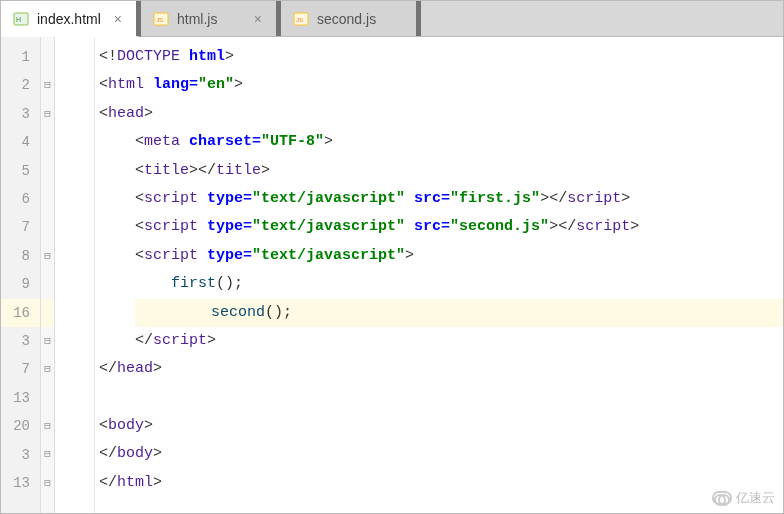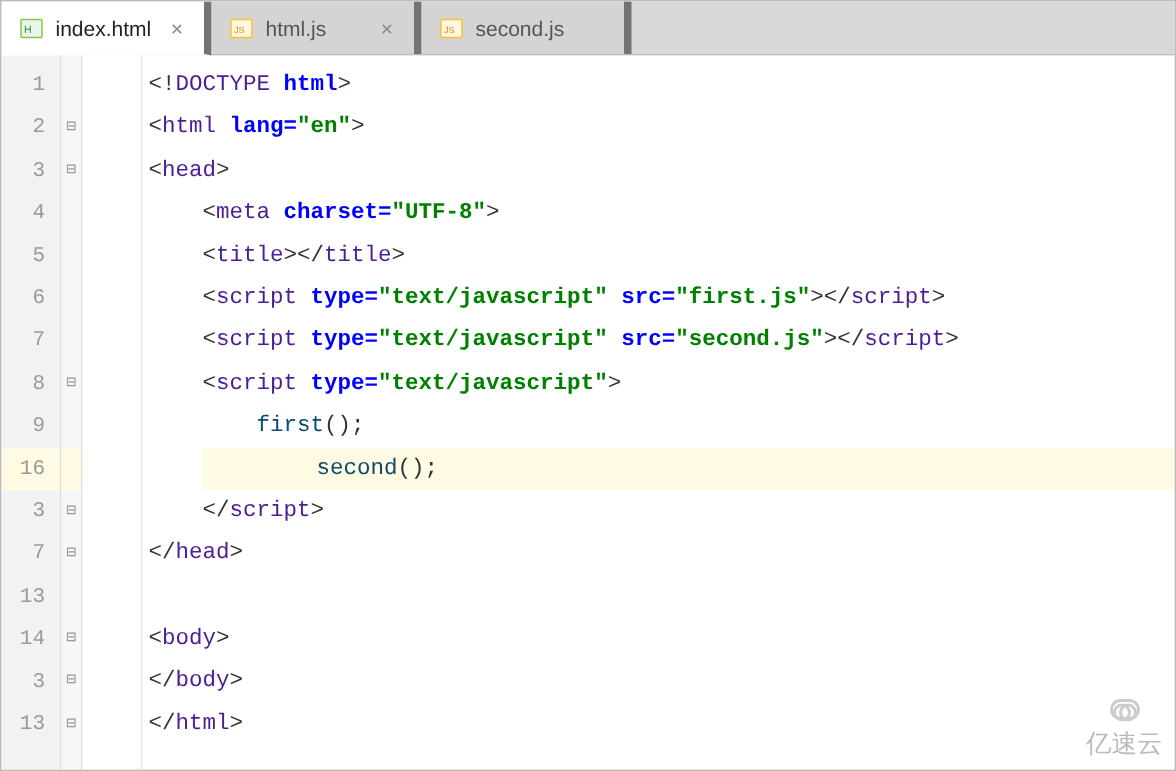--- a/index.html
+++ b/index.html
@@ -89,26 +89,25 @@
   .tok-punc { color: #333; }
   .tok-tag  { color: #4c1d95; font-weight: normal; }
   .tok-attr { color: #0000ff; font-weight: bold; }
   .tok-str  { color: #008000; font-weight: bold; }
   .tok-func { color: #0c4a6e; }
   .watermark {
     position: absolute;
     right: 8px;
     bottom: 6px;
     font-family: Arial, sans-serif;
-    font-size: 17px;
+    font-size: 13px;
     color: #bbb;
     display: flex;
     align-items: center;
     gap: 4px;
-    flex-direction: column;
   }
   .watermark-ico {
     width: 20px; height: 14px;
     border: 2px solid #ccc;
     border-radius: 8px;
     position: relative;
   }
   .watermark-ico::before,
   .watermark-ico::after {
     content: "";
@@ -164,21 +163,21 @@
       <div>4</div>
       <div>5</div>
       <div>6</div>
       <div>7</div>
       <div>8</div>
       <div>9</div>
       <div style="background: rgb(255, 250, 227);">16</div>
       <div>3</div>
       <div>7</div>
       <div>13</div>
-      <div>14</div>
+      <div>20</div>
       <div>3</div>
       <div>13</div>
     </div>
   <div class="fold-col" id="foldcol">
       <div></div>
       <div>⊟</div>
       <div>⊟</div>
       <div></div>
       <div></div>
       <div></div>

